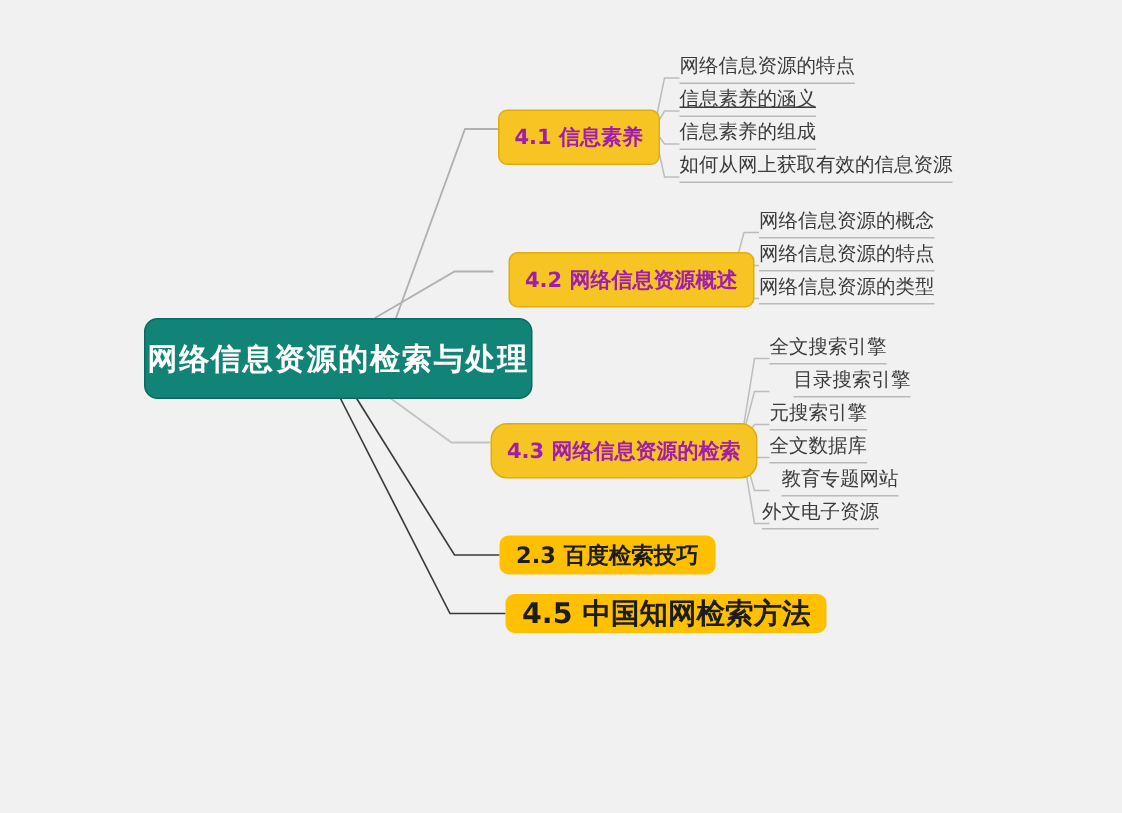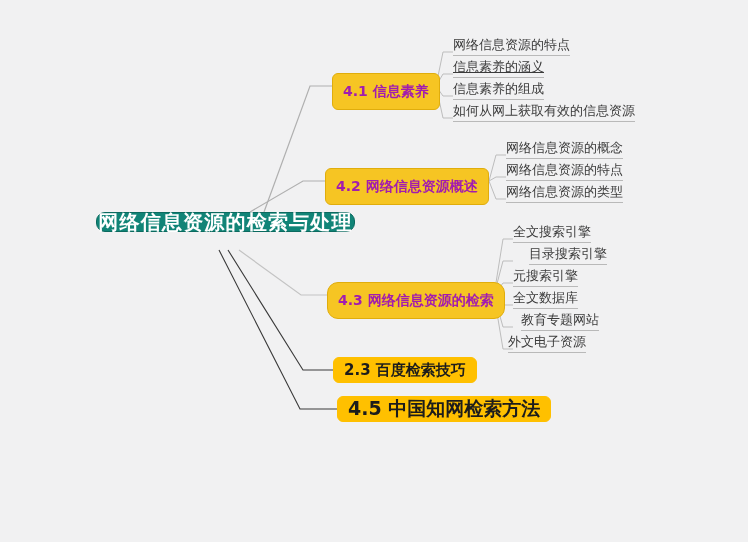--- a/index.html
+++ b/index.html
@@ -26,21 +26,21 @@
     height: 542px;
     pointer-events: none;
   }
 
   
   .root-node {
     position: absolute;
     left: 96px;
     top: 212px;
     width: 259px;
-    height: 20px;
+    height: 54px;
     box-sizing: border-box;
     background: #118477;
     border: 1px solid #0b6a5f;
     border-radius: 9px;
     display: flex;
     align-items: center;
     justify-content: center;
     color: #ffffff;
     font-size: 20px;
     font-weight: bold;
@@ -123,21 +123,21 @@
 
   <div class="root-node">网络信息资源的检索与处理</div>
 
   <div class="branch-node branch-light" style="left:332px; top:73px;">4.1 信息素养</div>
 
   <div class="leaf" style="left:453px; top:36px;">网络信息资源的特点</div>
   <div class="leaf" style="left:453px; top:58px;text-decoration:underline;">信息素养的涵义</div>
   <div class="leaf" style="left:453px; top:80px;">信息素养的组成</div>
   <div class="leaf" style="left:453px; top:102px;">如何从网上获取有效的信息资源</div>
 
-  <div class="branch-node branch-light" style="left:325px; top:168px;text-align:right;">4.2 网络信息资源概述</div>
+  <div class="branch-node branch-light" style="left:339px; top:168px;text-align:right;">4.2 网络信息资源概述</div>
 
   <div class="leaf" style="left:506px; top:139px;">网络信息资源的概念</div>
   <div class="leaf" style="left:506px; top:161px;">网络信息资源的特点</div>
   <div class="leaf" style="left:506px; top:183px;">网络信息资源的类型</div>
 
   <div class="branch-node branch-light" style="left:327px; top:282px;border-radius:11px;">4.3 网络信息资源的检索</div>
 
   <div class="leaf" style="left:513px; top:223px;">全文搜索引擎</div>
   <div class="leaf" style="left:529px; top:245px;">目录搜索引擎</div>
   <div class="leaf" style="left:513px; top:267px;">元搜索引擎</div>

